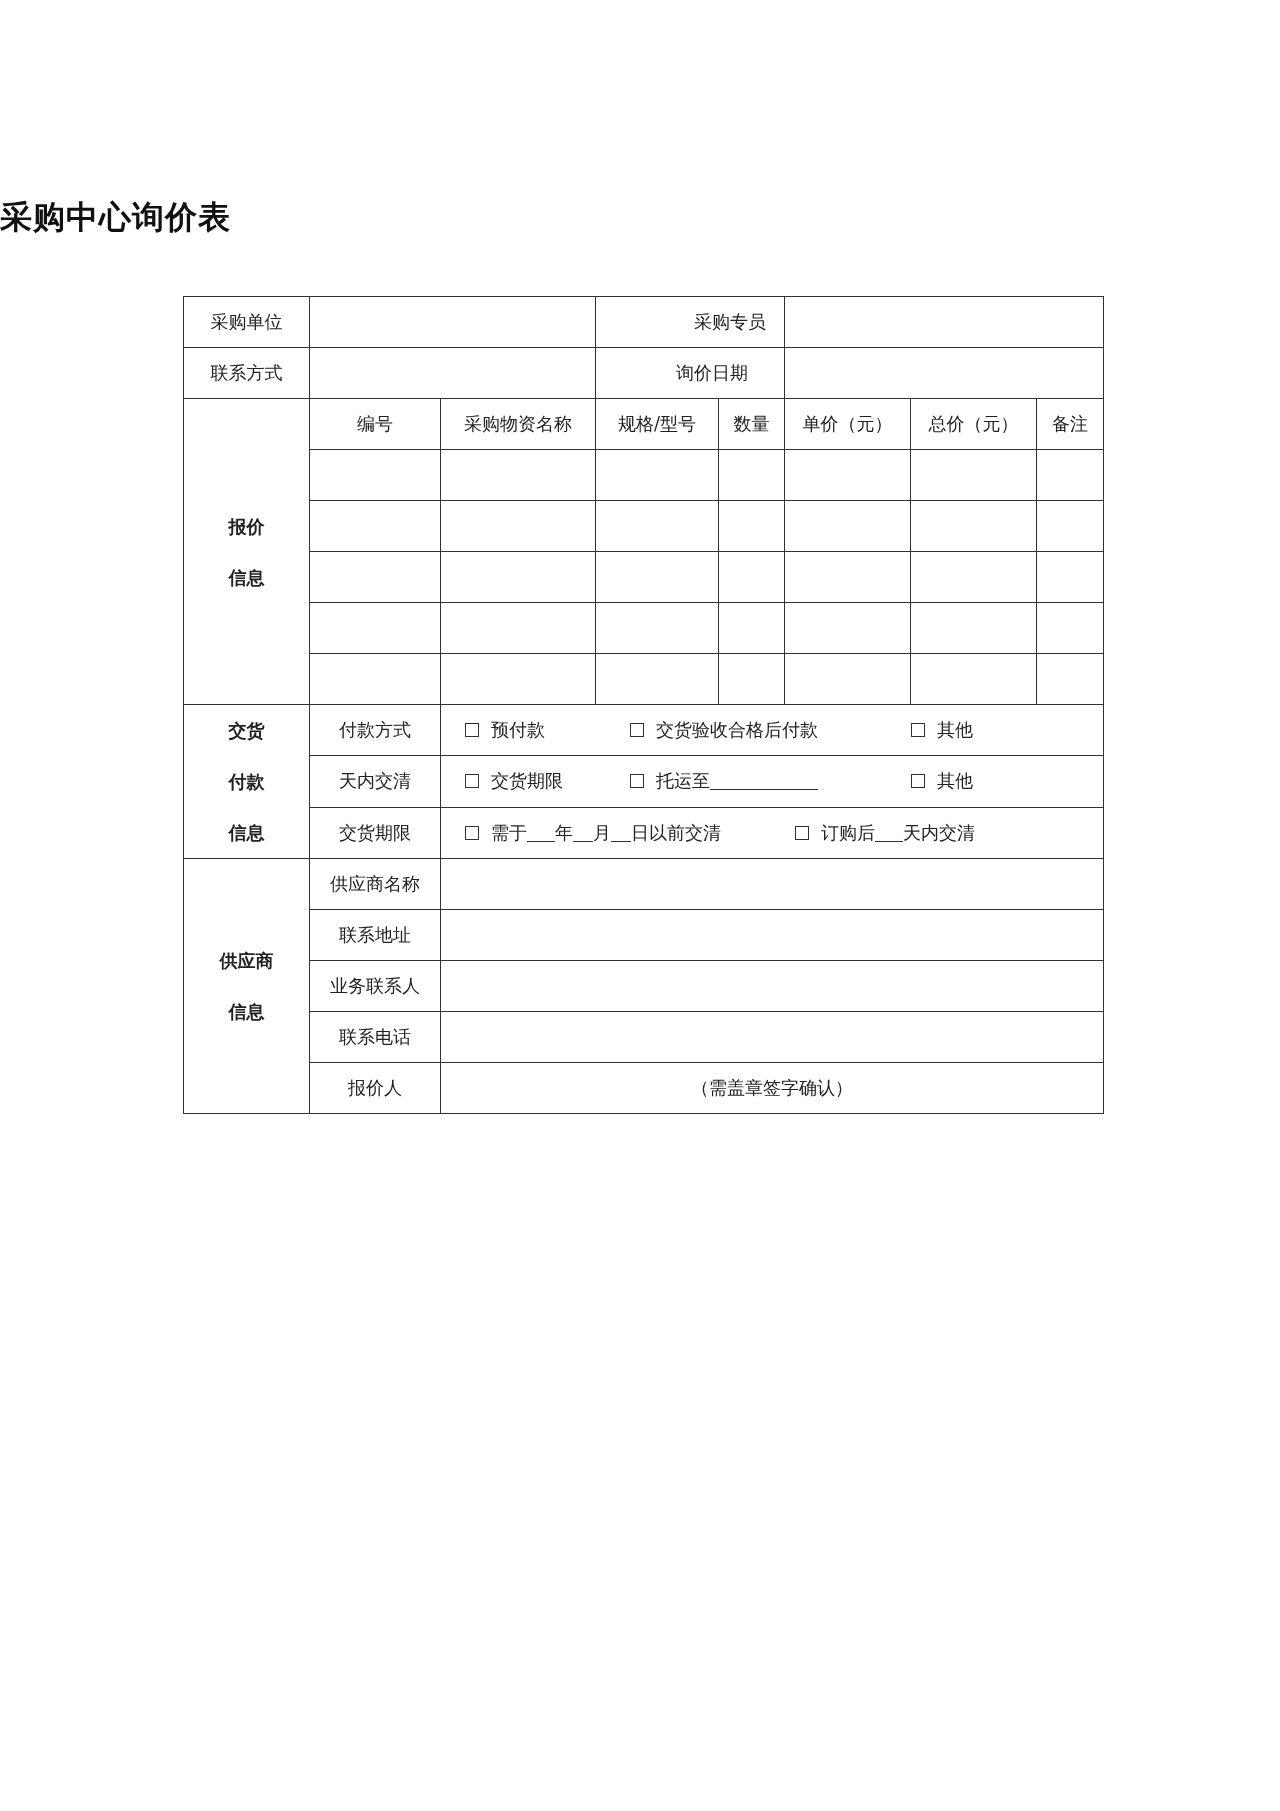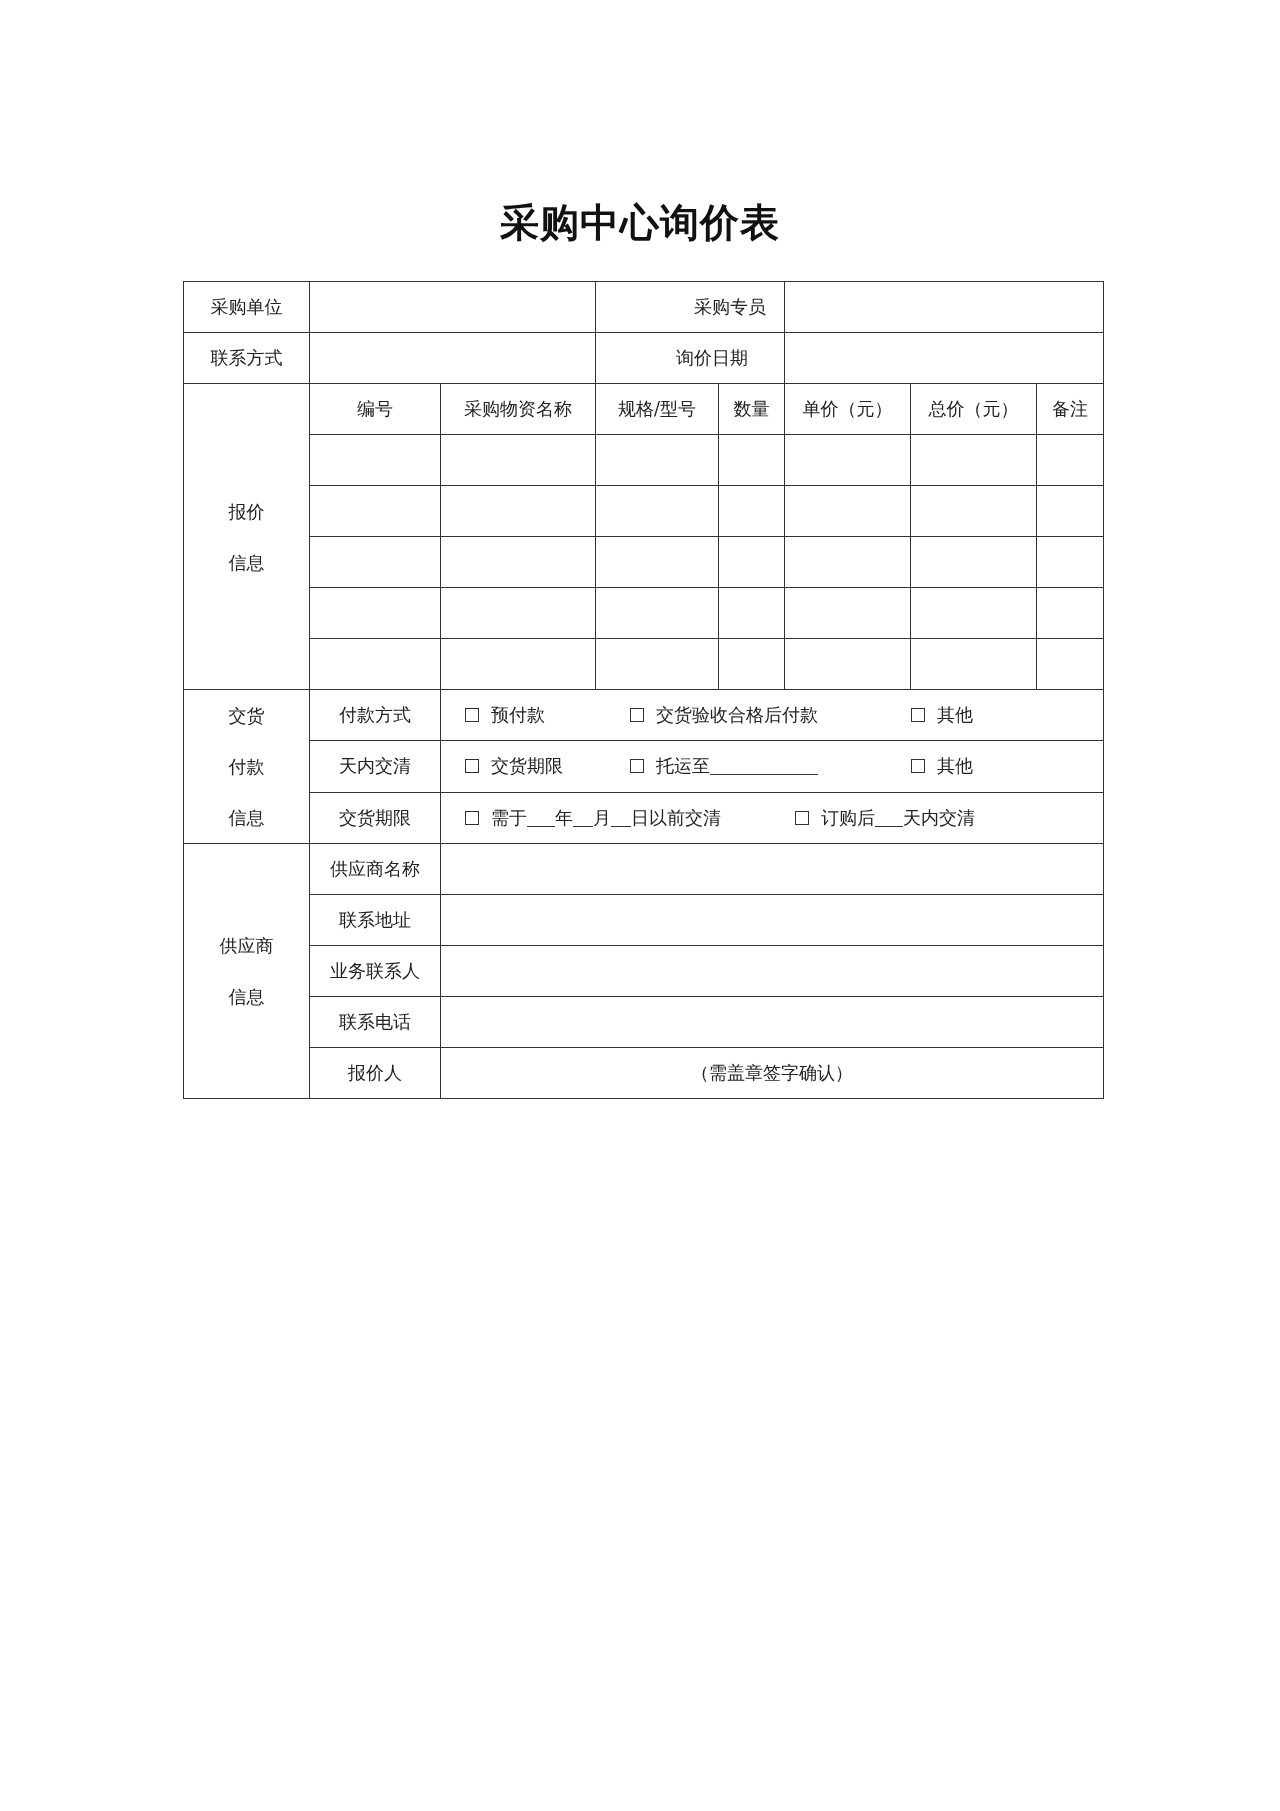--- a/index.html
+++ b/index.html
@@ -1,31 +1,31 @@
 <!DOCTYPE html>
 <html><head>
   <meta charset="utf-8">
   <style>
     html, body { margin: 0; padding: 0; background: #ffffff; }
     body { width: 1280px; height: 1811px; position: relative; overflow: hidden;
            font-family: "DejaVu Serif", "Liberation Serif", serif; color: #222; }
-    .title { position: absolute; left: 0; width: 1280px; top: 196px; text-align: center;
-             font-size: 39px; font-weight: bold; letter-spacing: 1px; color: #111; }
-    table.form { position: absolute; left: 183px; top: 281px; border-collapse: collapse;
+    .title { position: absolute; left: 0; width: 1280px; top: 196px; text-align: left;
+             font-size: 32px; font-weight: bold; letter-spacing: 1px; color: #111; }
+    table.form { position: absolute; left: 183px; top: 296px; border-collapse: collapse;
                  table-layout: fixed; width: 921px; }
     table.form td { border: 1.5px solid #333; height: 50px; padding: 0; font-size: 18px;
                     text-align: center; vertical-align: middle; color: #222; }
     td.vert { line-height: 51px; }
     td.opts { text-align: left; position: relative; }
     .opt { position: absolute; top: 50%; transform: translateY(-50%); white-space: nowrap; margin-left: 12px; }
     .box { display: inline-block; width: 12px; height: 12px; border: 1.3px solid #333;
            margin-right: 12px; vertical-align: -1px; }
     .blank { display: inline-block; border-bottom: 1.3px solid #333; height: 18px; vertical-align: -3px; }
     .b3 { width: 28px; } .b2 { width: 20px; } .blong { width: 108px; }
-    .stack span { display: block; }
+    .stack span { display: block; font-weight: bold; }
   </style>
 </head>
 <body>
 
 <div class="title">采购中心询价表</div>
 
 <table class="form">
   <colgroup>
     <col style="width:126px">
       <col style="width:131px">

